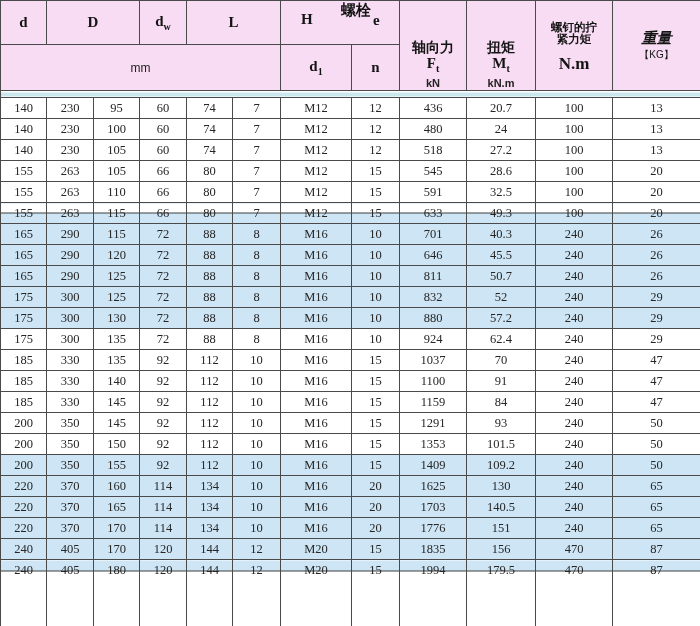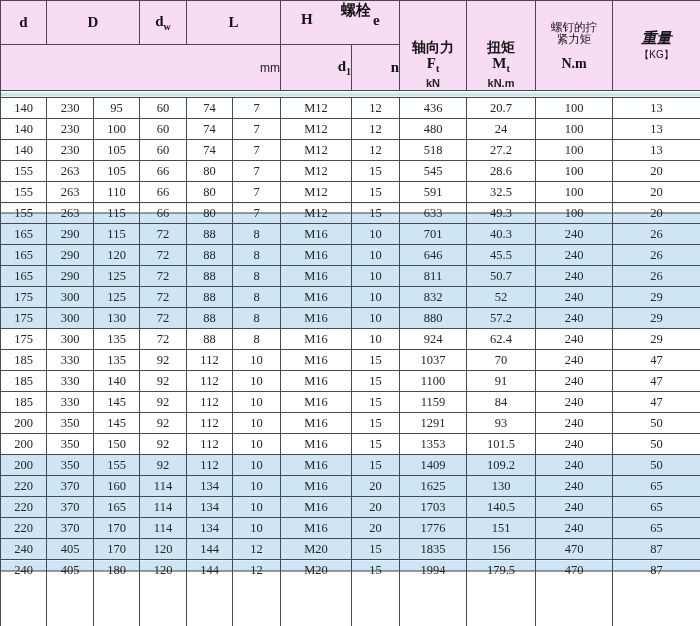--- a/index.html
+++ b/index.html
@@ -13,36 +13,36 @@
     border:1px solid #4a4a4a;
   }
   td,th{
     border:1px solid #4a4a4a;
     padding:0;margin:0;text-align:center;vertical-align:middle;
     overflow:hidden;white-space:nowrap;
   }
   
   thead th{background:#f8dcf3;color:#141414;font-weight:bold;}
   tr.hr1 th{height:27px;}
-  tr.hr2 th{height:28px;text-align:right;}
+  tr.hr2 th{height:28px;}
   .h-sym{font-size:15px;font-family:"Liberation Serif",serif;font-weight:bold;}
   .h-sym sub{font-size:10px;}
   .h-cjk{font-size:14px;font-family:"Liberation Sans",sans-serif;font-weight:bold;margin-top:38px;}
   .h-unit{font-size:11px;font-family:"Liberation Sans",sans-serif;font-weight:normal;color:#222;}
   .bolt-th{position:relative;}
   .bolt-h{position:absolute;left:17%;top:10px;font-size:15px;font-family:"Liberation Serif",serif;}
   .bolt-label{position:absolute;left:50%;transform:translateX(-50%);top:0px;
     font-size:15px;font-family:"Liberation Sans",sans-serif;padding-left:32px;}
   .bolt-e{position:absolute;left:78%;top:11px;font-size:15px;font-family:"Liberation Serif",serif;}
   .stack{display:flex;flex-direction:column;justify-content:center;align-items:center;line-height:1;}
   .stack .h-cjk{line-height:16px;}
   .stack .h-sym{line-height:16px;}
   .stack .h-unit{line-height:13px;font-weight:bold;}
-  .tight-title{font-size:11.5px;line-height:12.5px;font-family:"Liberation Sans",sans-serif;font-weight:normal;}
-  .tight-unit{font-size:14px;line-height:15px;font-family:"Liberation Serif",serif;font-weight:bold;margin-top:10px;}
+  .tight-title{font-size:11.5px;line-height:12.5px;font-family:"Liberation Sans",sans-serif;font-weight:bold;}
+  .tight-unit{font-size:17px;line-height:15px;font-family:"Liberation Serif",serif;font-weight:bold;margin-top:10px;}
   .wt-title{font-size:15px;line-height:18px;font-family:"Liberation Sans",sans-serif;font-weight:bold;font-style:italic;}
   .wt-unit{font-size:10px;line-height:16px;font-family:"Liberation Sans",sans-serif;font-weight:normal;}
   
   tr.strip td{
     height:6px;line-height:0;font-size:0;
     border-left:none;border-right:none;border-top:none;border-bottom:none;
     background:linear-gradient(to bottom,#ffffff 0 1px,#c9e7ec 1px 5px,#ffffff 5px 6px);
   }
   
   tbody td{height:20px;font-size:12.5px;color:#262626;font-family:"Liberation Serif",serif;}

